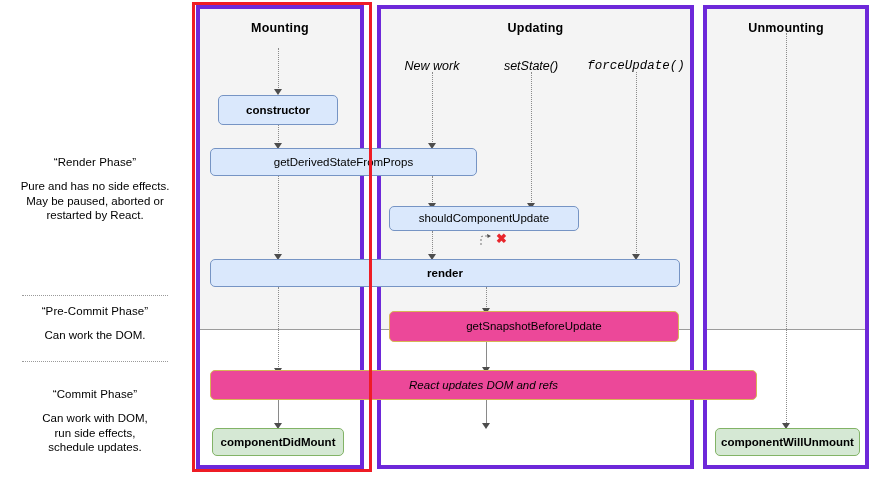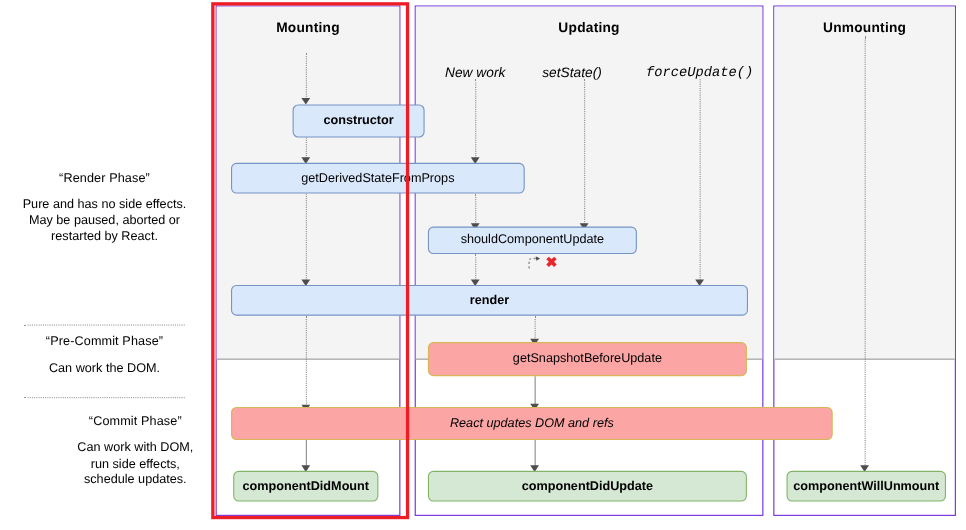--- a/index.html
+++ b/index.html
@@ -54,21 +54,21 @@
     left: 22px;
     width: 146px;
     height: 0;
     border-top: 1px dotted #9a9a9a;
   }
 
   
   .panel {
     position: absolute;
     box-sizing: border-box;
-    border: 1px solid #6d28d9;
+    border: 4px solid #6d28d9;
     background: #ffffff;
   }
   .panel-render-bg {
     position: absolute;
     left: 0;
     right: 0;
     top: 0;
     background: #f4f4f4;
     border-bottom: 1px solid #9b9b9b;
     box-sizing: border-box;
@@ -105,21 +105,21 @@
     font-size: 11.5px;
     line-height: 13px;
     text-align: center;
     z-index: 20;
   }
   .lbox.blue {
     background: #dae8fc;
     border: 1px solid #7694c4;
   }
   .lbox.yellow {
-    background: #fca5a5;
+    background: #ec4899;
     border: 1px solid #d6b656;
   }
   .lbox.green {
     background: #d5e8d4;
     border: 1px solid #82b366;
   }
   .lbox.bold { font-weight: bold; }
   .lbox.italic { font-style: italic; }
 
   
@@ -185,21 +185,21 @@
     <div class="dotted-rule" style="top:295px;"></div>
 
     <div class="note-block" style="top:304px;">
       <p class="note-title">“Pre-Commit Phase”</p>
       <div class="note-gap"></div>
       <p class="note-body">Can work the DOM.</p>
     </div>
 
     <div class="dotted-rule" style="top:361px;"></div>
 
-    <div class="note-block" style="top:376px;padding-left:28px;">
+    <div class="note-block" style="top:387px;">
       <p class="note-title">“Commit Phase”</p>
       <div class="note-gap"></div>
       <p class="note-body">Can work with DOM,</p>
       <p class="note-body">run side effects,</p>
       <p class="note-body">schedule updates.</p>
     </div>
   </div>
 
   <div class="panel" style="left:196px; top:5px; width:168px; height:464px;">
     <div class="panel-render-bg" style="height:321px;"></div>
@@ -260,36 +260,35 @@
   <div class="vline solid" style="left:486px; top:342px; height:26px;"></div>
   <div class="arrowhead" style="left:482px; top:367px;"></div>
 
   <div class="vline solid" style="left:486px; top:400px; height:24px;"></div>
   <div class="arrowhead" style="left:482px; top:423px;"></div>
 
   <div class="vline dotted" style="left:786px; top:33px; height:392px;"></div>
   <div class="arrowhead" style="left:782px; top:423px;"></div>
 
   <div class="trigger-label" style="left:382px; top:59px; width:100px;">New work</div>
-  <div class="trigger-label" style="left:470px; top:59px; width:100px;">setState()</div>
+  <div class="trigger-label" style="left:481px; top:59px; width:100px;">setState()</div>
   <div class="trigger-label" style="left:581px; top:59px; width:110px;font-family:Liberation Mono, monospace;">forceUpdate()</div>
 
-  <div class="lbox blue bold" style="left:218px; top:95px; width:120px; height:30px;margin-left:48px;">constructor</div>
+  <div class="lbox blue bold" style="left:218px; top:95px; width:120px; height:30px;">constructor</div>
 
   <div class="lbox blue" style="left:210px; top:148px; width:267px; height:28px;">getDerivedStateFromProps</div>
 
   <div class="lbox blue" style="left:389px; top:206px; width:190px; height:25px;">shouldComponentUpdate</div>
 
   <div class="lbox blue bold" style="left:210px; top:259px; width:470px; height:28px;">render</div>
 
   <div class="lbox yellow" style="left:389px; top:311px; width:290px; height:31px;">getSnapshotBeforeUpdate</div>
 
   <div class="lbox yellow italic" style="left:210px; top:370px; width:547px; height:30px;">React updates DOM and refs</div>
 
   <div class="lbox green bold" style="left:212px; top:428px; width:132px; height:28px;">componentDidMount</div>
 
-  <div class="lbox green bold" style="left:389px; top:428px; width:290px; height:28px;">componentDidUpdate</div>
 
   <div class="lbox green bold" style="left:715px; top:428px; width:145px; height:28px;">componentWillUnmount</div>
 
   <div class="red-outline" style="left:192px; top:2px; width:180px; height:470px;"></div>
 
 </div>
 
 </body></html>

